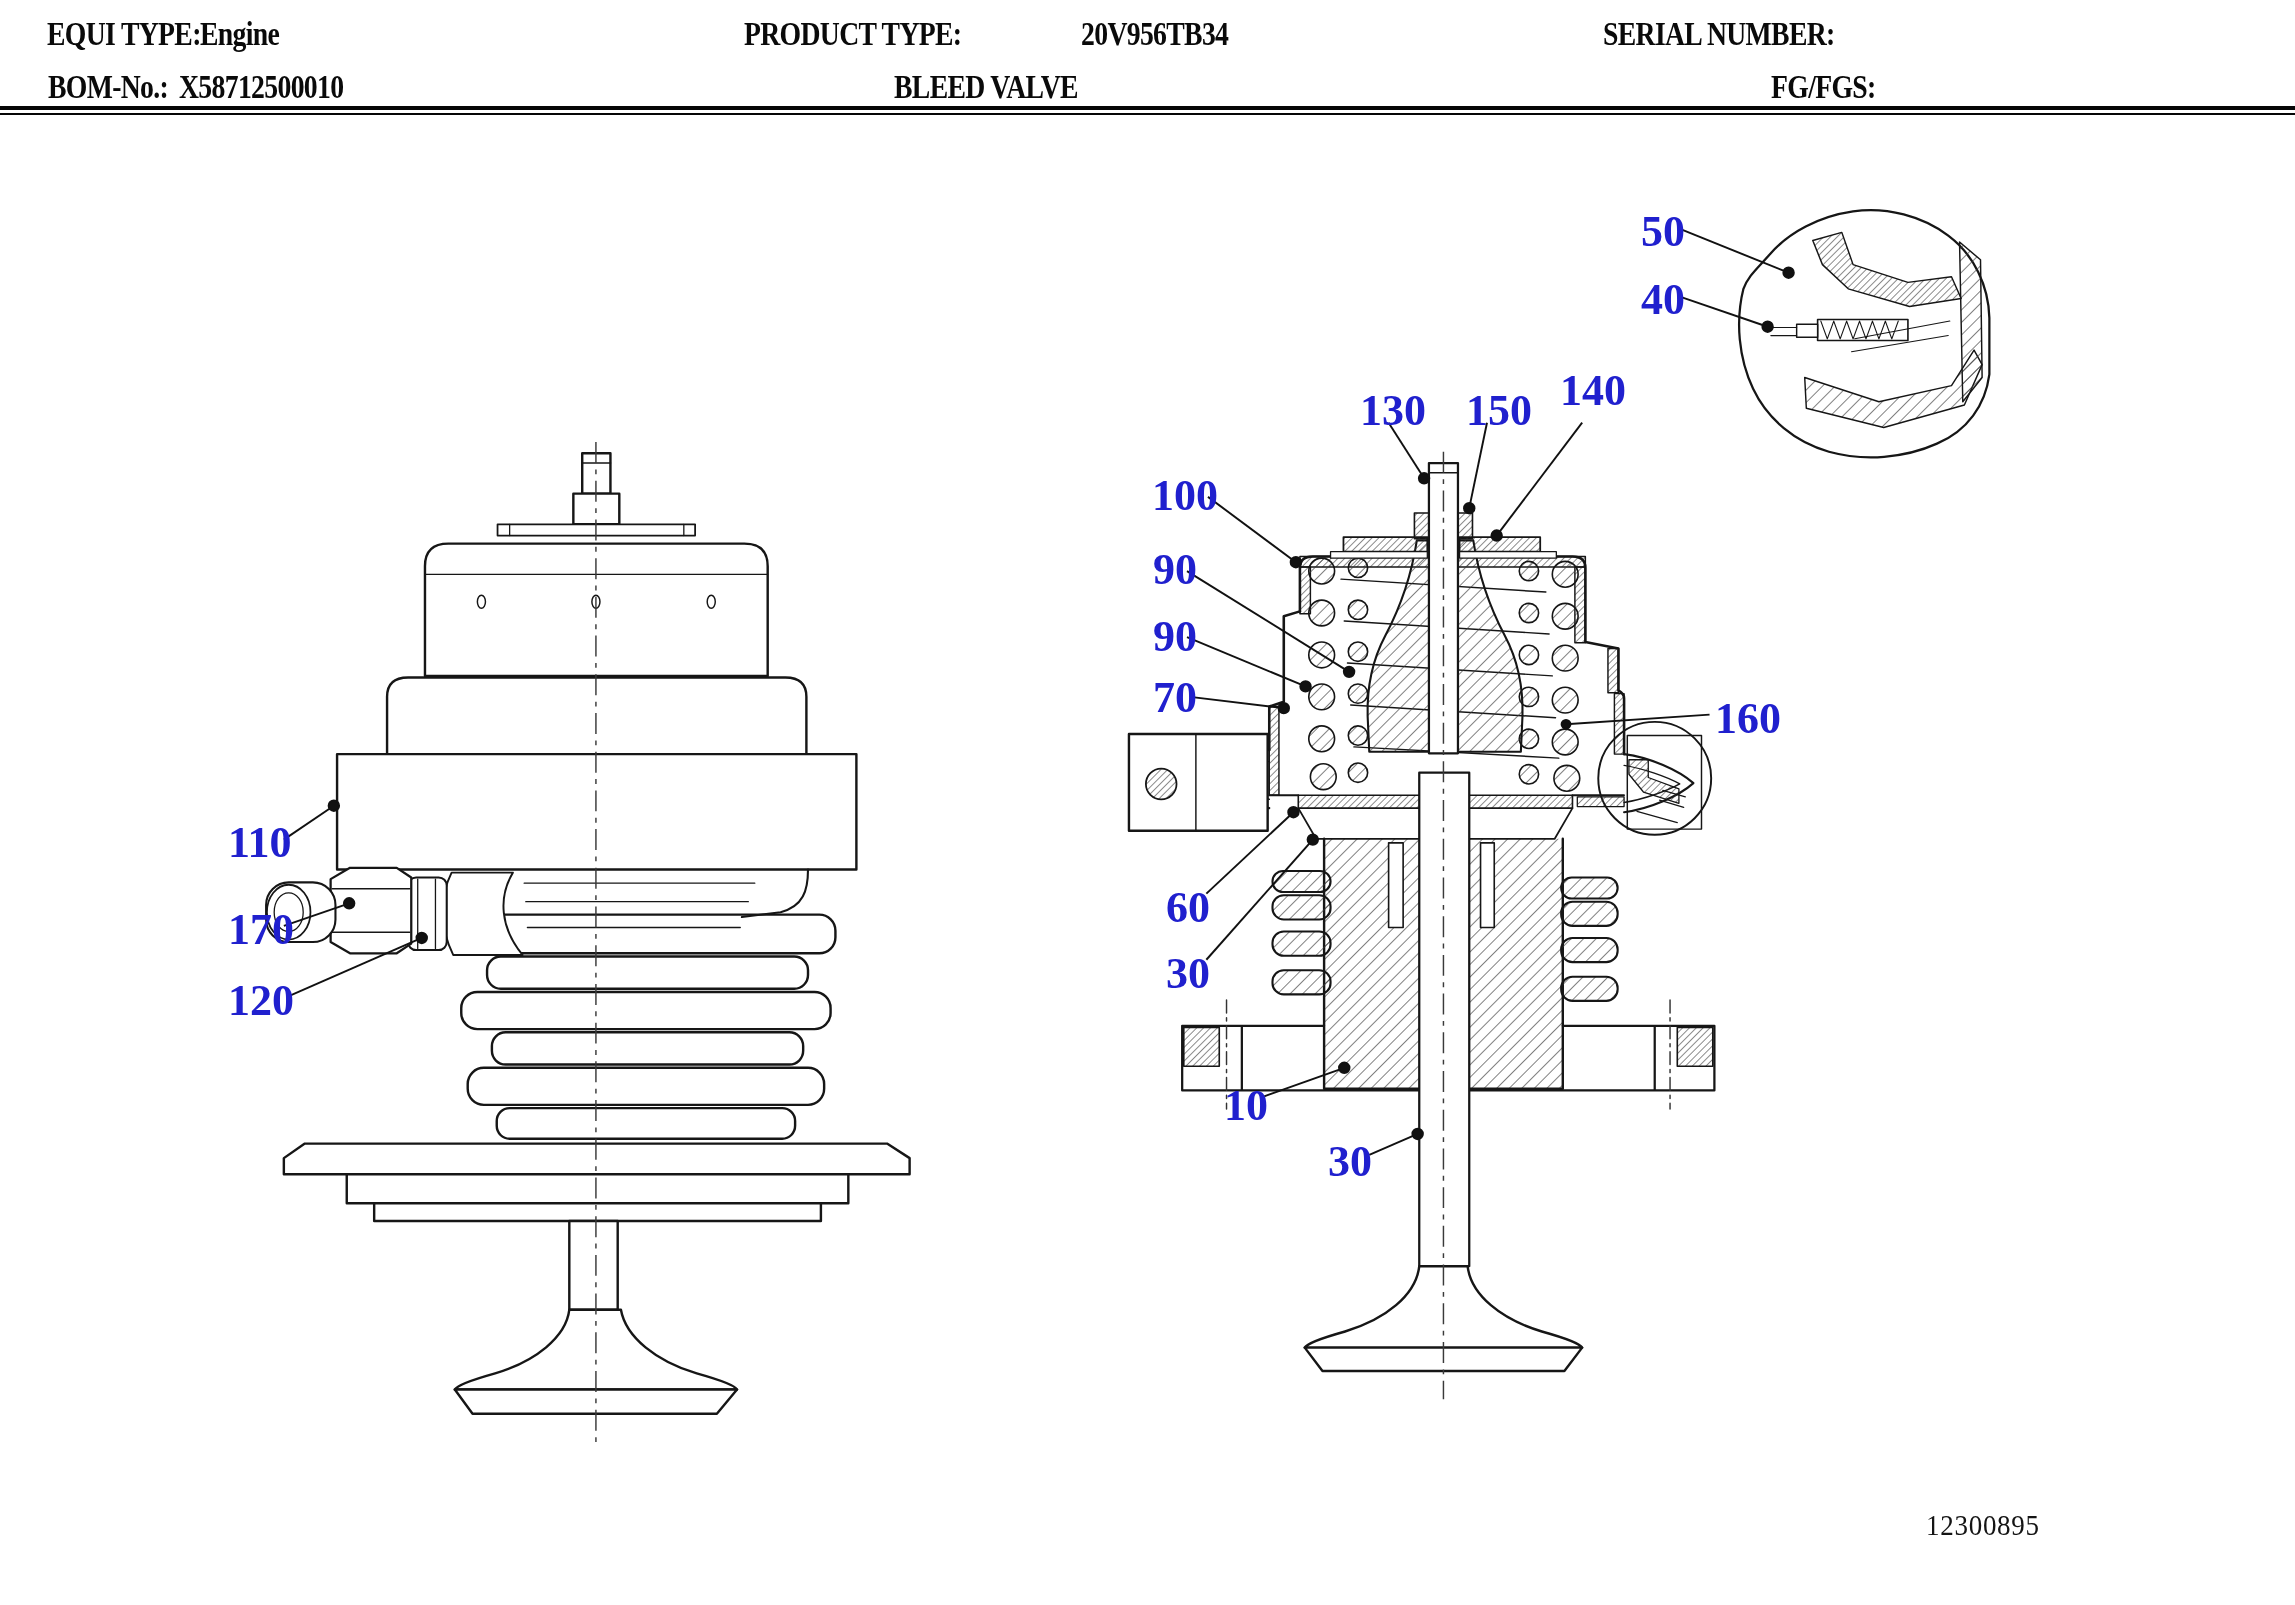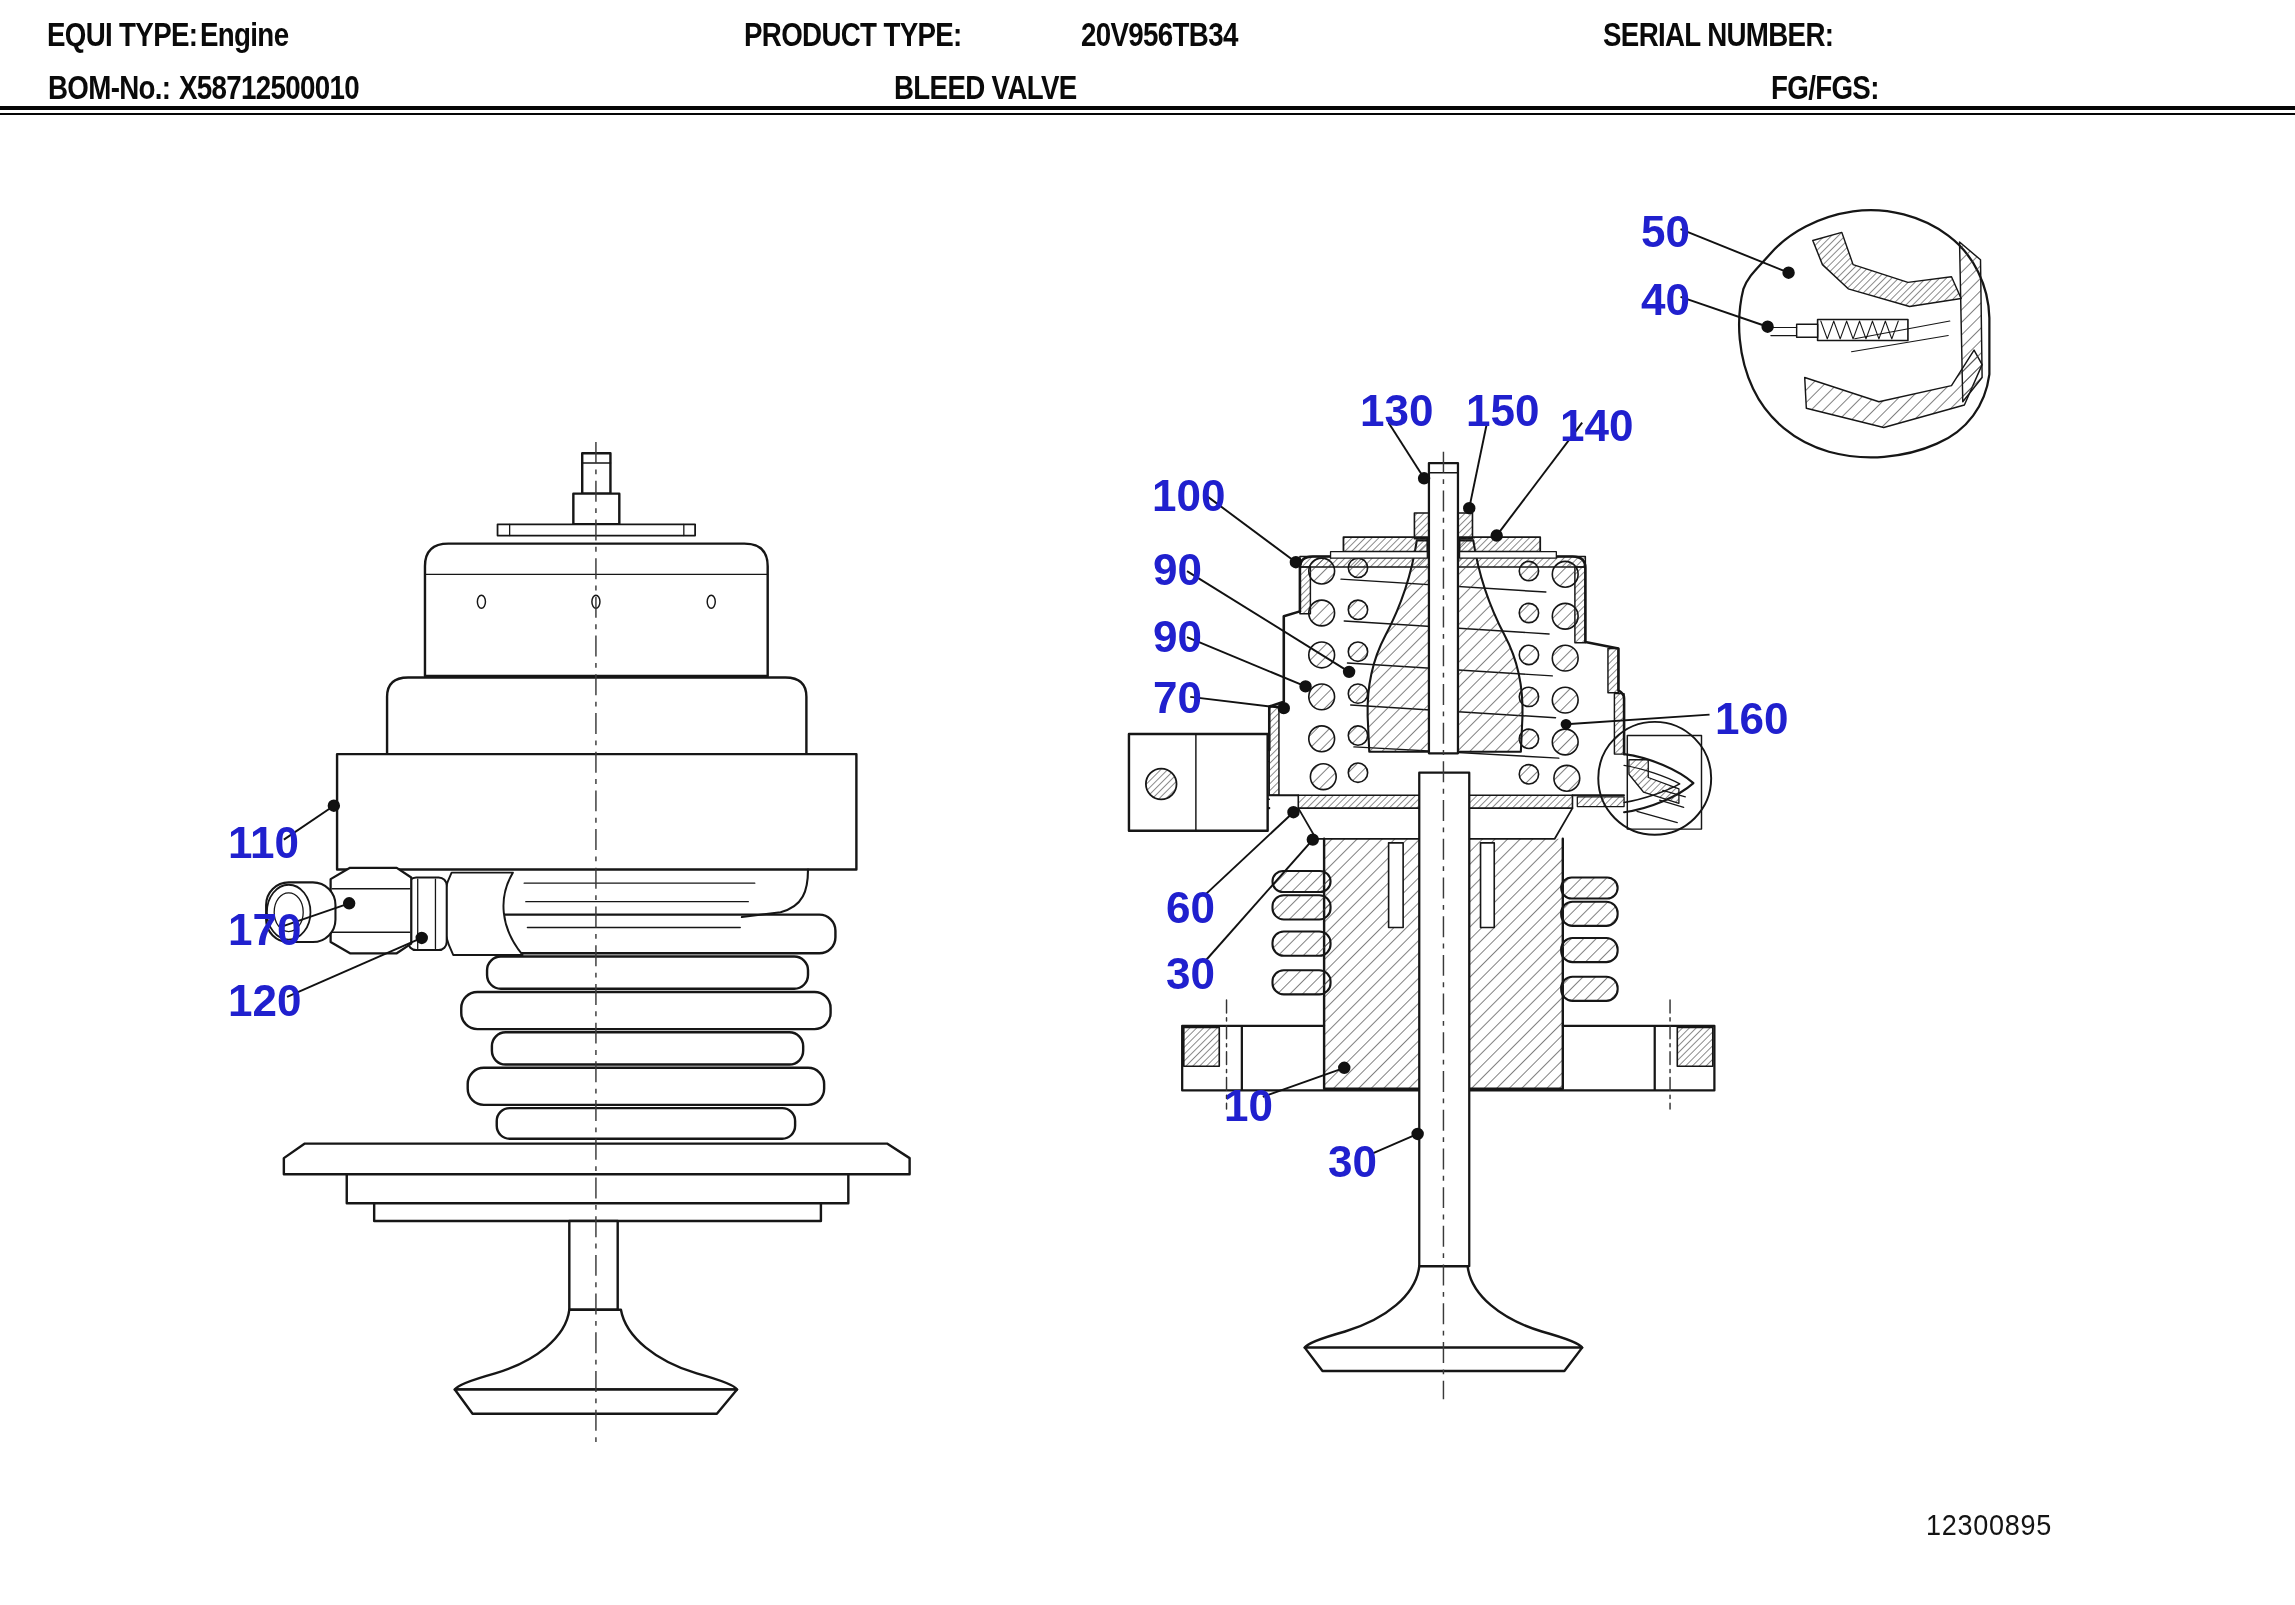--- a/index.html
+++ b/index.html
@@ -1,17 +1,17 @@
 <!DOCTYPE html>
 <html style="font-size:13px"><head>
 <meta charset="utf-8">
 <style>
   html,body{margin:0;padding:0;background:#fff;}
   #stage{position:relative;width:2295px;height:1605px;background:#ffffff;overflow:hidden;
-         font-family:Liberation Sans, sans-serif;}
+         font-family:Liberation Serif, serif;}
   .hdr{position:absolute;white-space:nowrap;font-weight:700;font-size:33px;color:#0a0a0a;
        letter-spacing:-0.8px;transform:scaleX(0.84);transform-origin:left top;}
   #rule{position:absolute;left:0;top:106px;width:2295px;height:3.2px;
         border-top:4px solid #060606;border-bottom:2.4px solid #060606;box-sizing:content-box;}
   #art{position:absolute;left:0;top:0;}
   .callout{position:absolute;font-weight:700;font-size:44px;letter-spacing:0;
            white-space:nowrap;line-height:1;}
   #footer-number{position:absolute;left:1926px;top:1508px;font-size:30px;font-weight:400;
            color:#141414;letter-spacing:0.8px;transform:scaleX(0.9);transform-origin:left top;}
 </style>
@@ -238,21 +238,21 @@
         <circle cx="2192" cy="405" r="6.5"></circle>
     </g>
   </svg>
 
   <div id="callouts" style="color: rgb(32, 32, 206);">
       <div class="callout" style="left: 228px; top: 821px;">110</div>
       <div class="callout" style="left: 228px; top: 908px;">170</div>
       <div class="callout" style="left: 228px; top: 979px;">120</div>
       <div class="callout" style="left: 1360px; top: 389px;">130</div>
       <div class="callout" style="left: 1466px; top: 389px;">150</div>
-      <div class="callout" style="left: 1560px; top: 404px;">140</div>
+      <div class="callout" style="left: 1560px; top: 369px;">140</div>
       <div class="callout" style="left: 1152px; top: 474px;">100</div>
       <div class="callout" style="left: 1153px; top: 548px;">90</div>
       <div class="callout" style="left: 1153px; top: 615px;">90</div>
       <div class="callout" style="left: 1153px; top: 676px;">70</div>
       <div class="callout" style="left: 1715px; top: 697px;">160</div>
       <div class="callout" style="left: 1166px; top: 886px;">60</div>
       <div class="callout" style="left: 1166px; top: 952px;">30</div>
       <div class="callout" style="left: 1224px; top: 1084px;">10</div>
       <div class="callout" style="left: 1328px; top: 1140px;">30</div>
       <div class="callout" style="left: 1641px; top: 210px;">50</div>

